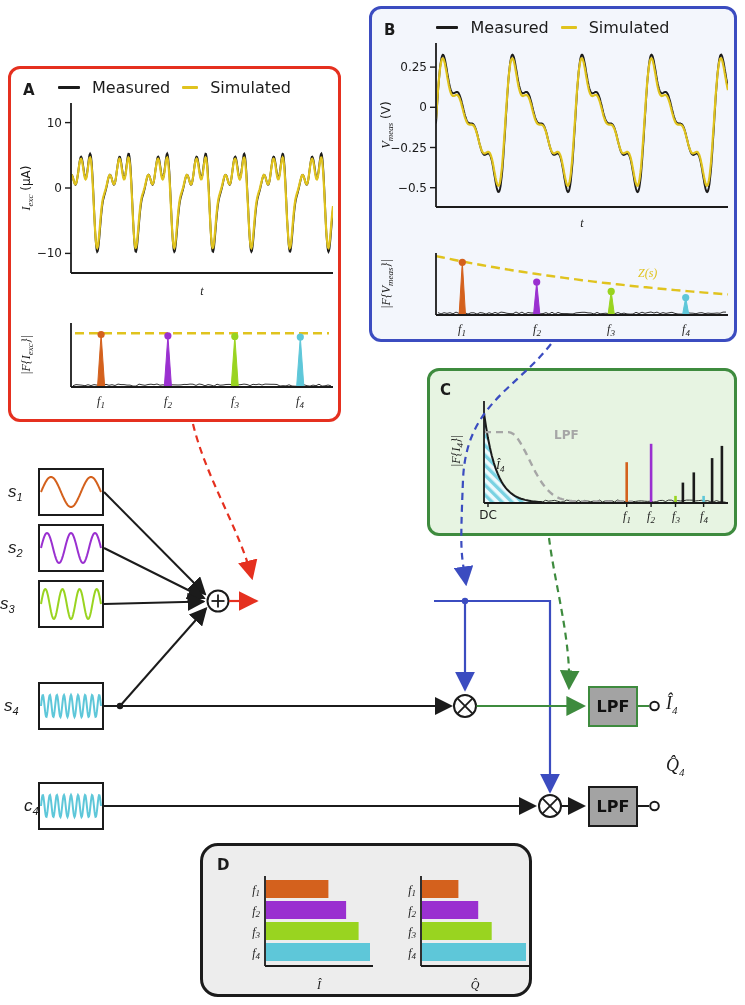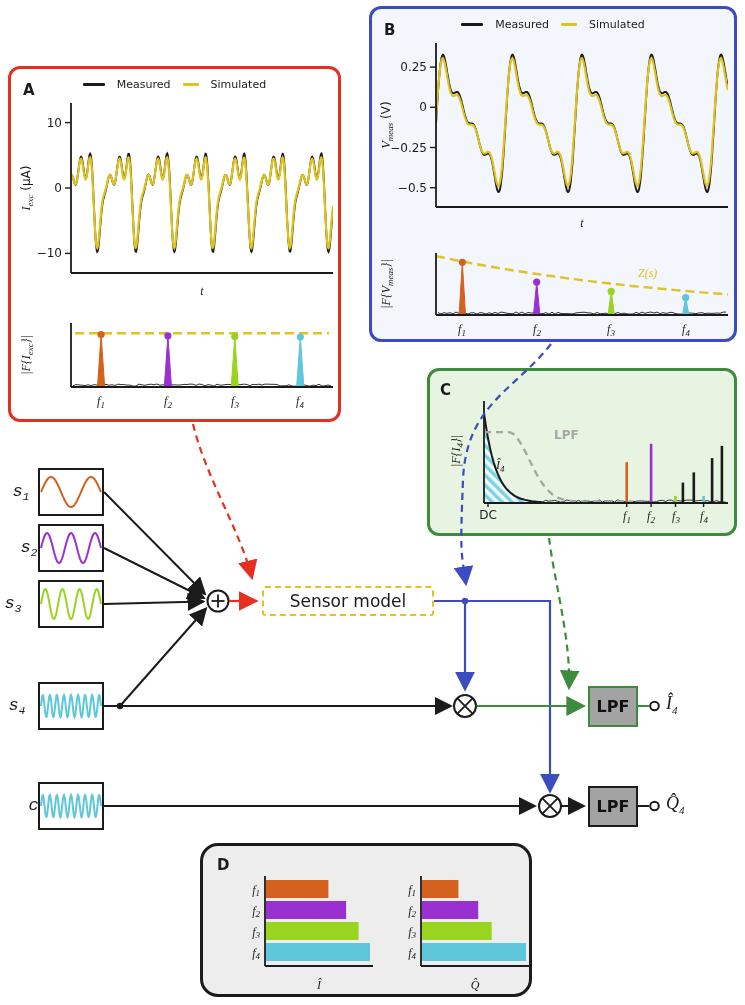--- a/index.html
+++ b/index.html
@@ -4,32 +4,32 @@
 <style>
 *{margin:0;padding:0;box-sizing:border-box}
 html,body{width:745px;height:1005px;background:#fff;font-family:"DejaVu Sans",sans-serif;color:#1b1b1b}
 #canvas{position:relative;width:745px;height:1005px;background:#fff;overflow:hidden}
 .panel{position:absolute;border-radius:12px;background:#fff}
 #panelA{left:8px;top:66px;width:333px;height:356px;border:3px solid var(--red)}
 #panelB{left:369px;top:6px;width:368px;height:336px;border:3px solid var(--blue);background:var(--panelB_bg)}
 #panelC{left:427px;top:368px;width:310px;height:168px;border:3px solid var(--dkgreen);background:var(--panelC_bg)}
 #panelD{left:200px;top:843px;width:332px;height:154px;border:3px solid #1b1b1b;border-radius:18px;background:var(--panelD_bg)}
 .plabel{position:absolute;left:12px;top:12px;font-weight:bold;font-size:15px}
-.legend{position:absolute;top:9px;left:0;right:0;display:flex;justify-content:center;align-items:center;gap:12px;font-size:11px}
+.legend{position:absolute;top:9px;left:0;right:0;display:flex;justify-content:center;align-items:center;gap:12px;font-size:16px}
 .leg-sample{display:inline-block;height:3px;width:22px;border-radius:1px}
 svg{position:absolute;overflow:visible}
 .sigbox svg{position:static}
 svg text{font-family:"DejaVu Sans",sans-serif;font-size:12px;fill:#1b1b1b}
 .it{font-style:italic}
 .serif{font-family:"Liberation Serif",serif}
 .sub{font-size:9px}
 .axis{stroke:#1b1b1b;stroke-width:1.8;fill:none}
 .tickmark{stroke:#1b1b1b;stroke-width:1.4}
 .sigbox{position:absolute;width:66px;height:48px;border:2px solid #1b1b1b;background:#fff;display:flex;align-items:center;justify-content:center}
-.src-label{position:absolute;font-family:Liberation Mono, monospace;font-style:italic;font-size:17px;width:26px;text-align:center}
+.src-label{position:absolute;font-family:Liberation Sans, sans-serif;font-style:italic;font-size:17px;width:26px;text-align:left}
 .src-label sub,.out-label sub{font-size:11px;font-style:italic}
 .block{position:absolute;display:flex;align-items:center;justify-content:center}
 #sensorModel{left:262px;top:586px;width:172px;height:30px;border:2.5px dashed var(--yellow);background:#fff;font-size:17px;border-radius:3px}
 .lpfbox{width:50px;height:41px;background:#a3a3a3;font-weight:bold;font-size:16px;color:#111}
 #lpf1{left:588px;top:686px;border:2.5px solid var(--dkgreen)}
 #lpf2{left:588px;top:786px;border:2.5px solid #1b1b1b}
 .out-label{position:absolute;font-family:"Liberation Serif",serif;font-style:italic;font-size:18px}
 #overlay{left:0;top:0;z-index:6;pointer-events:none}
 .s-ink{stroke:var(--ink)} .s-red{stroke:var(--red)} .s-blue{stroke:var(--blue)} .s-green{stroke:var(--dkgreen)}
 .f-ink{fill:var(--ink)} .f-red{fill:var(--red)} .f-blue{fill:var(--blue)} .f-green{fill:var(--dkgreen)}
@@ -222,21 +222,21 @@
       <text class="it serif" x="94" y="119" text-anchor="middle" font-size="17">Q̂</text>
     </svg>
   </div>
 
   <div class="src-label" style="left:8px;top:482px"><span>s</span><sub>1</sub></div>
   <div class="sigbox" style="left:38px;top:468px">
       <svg width="62" height="44">
         <polyline points="1.0,22.0 1.5,20.8 2.0,19.7 2.5,18.5 3.0,17.4 3.5,16.3 4.0,15.2 4.5,14.2 5.0,13.2 5.5,12.3 6.0,11.4 6.5,10.6 7.0,9.9 7.5,9.2 8.0,8.6 8.5,8.1 9.0,7.7 9.5,7.4 10.0,7.2 10.5,7.0 11.0,7.0 11.5,7.0 12.0,7.2 12.5,7.4 13.0,7.7 13.5,8.1 14.0,8.6 14.5,9.2 15.0,9.9 15.5,10.6 16.0,11.4 16.5,12.3 17.0,13.2 17.5,14.2 18.0,15.2 18.5,16.3 19.0,17.4 19.5,18.5 20.0,19.7 20.5,20.8 21.0,22.0 21.5,23.2 22.0,24.3 22.5,25.5 23.0,26.6 23.5,27.7 24.0,28.8 24.5,29.8 25.0,30.8 25.5,31.7 26.0,32.6 26.5,33.4 27.0,34.1 27.5,34.8 28.0,35.4 28.5,35.9 29.0,36.3 29.5,36.6 30.0,36.8 30.5,37.0 31.0,37.0 31.5,37.0 32.0,36.8 32.5,36.6 33.0,36.3 33.5,35.9 34.0,35.4 34.5,34.8 35.0,34.1 35.5,33.4 36.0,32.6 36.5,31.7 37.0,30.8 37.5,29.8 38.0,28.8 38.5,27.7 39.0,26.6 39.5,25.5 40.0,24.3 40.5,23.2 41.0,22.0 41.5,20.8 42.0,19.7 42.5,18.5 43.0,17.4 43.5,16.3 44.0,15.2 44.5,14.2 45.0,13.2 45.5,12.3 46.0,11.4 46.5,10.6 47.0,9.9 47.5,9.2 48.0,8.6 48.5,8.1 49.0,7.7 49.5,7.4 50.0,7.2 50.5,7.0 51.0,7.0 51.5,7.0 52.0,7.2 52.5,7.4 53.0,7.7 53.5,8.1 54.0,8.6 54.5,9.2 55.0,9.9 55.5,10.6 56.0,11.4 56.5,12.3 57.0,13.2 57.5,14.2 58.0,15.2 58.5,16.3 59.0,17.4 59.5,18.5 60.0,19.7 60.5,20.8 61.0,22.0" fill="none" stroke="#d4611d" stroke-width="2"></polyline>
       </svg>
     </div>
-  <div class="src-label" style="left:16px;top:538px"><span>s</span><sub>2</sub></div>
+  <div class="src-label" style="left:8px;top:538px"><span>s</span><sub>2</sub></div>
   <div class="sigbox" style="left:38px;top:524px">
       <svg width="62" height="44">
         <polyline points="1.0,22.0 1.5,20.0 2.0,18.1 2.5,16.3 3.0,14.5 3.5,12.9 4.0,11.4 4.5,10.1 5.0,9.0 5.5,8.1 6.0,7.5 6.5,7.1 7.0,7.0 7.5,7.1 8.0,7.5 8.5,8.1 9.0,9.0 9.5,10.1 10.0,11.4 10.5,12.9 11.0,14.5 11.5,16.3 12.0,18.1 12.5,20.0 13.0,22.0 13.5,24.0 14.0,25.9 14.5,27.7 15.0,29.5 15.5,31.1 16.0,32.6 16.5,33.9 17.0,35.0 17.5,35.9 18.0,36.5 18.5,36.9 19.0,37.0 19.5,36.9 20.0,36.5 20.5,35.9 21.0,35.0 21.5,33.9 22.0,32.6 22.5,31.1 23.0,29.5 23.5,27.7 24.0,25.9 24.5,24.0 25.0,22.0 25.5,20.0 26.0,18.1 26.5,16.3 27.0,14.5 27.5,12.9 28.0,11.4 28.5,10.1 29.0,9.0 29.5,8.1 30.0,7.5 30.5,7.1 31.0,7.0 31.5,7.1 32.0,7.5 32.5,8.1 33.0,9.0 33.5,10.1 34.0,11.4 34.5,12.9 35.0,14.5 35.5,16.3 36.0,18.1 36.5,20.0 37.0,22.0 37.5,24.0 38.0,25.9 38.5,27.7 39.0,29.5 39.5,31.1 40.0,32.6 40.5,33.9 41.0,35.0 41.5,35.9 42.0,36.5 42.5,36.9 43.0,37.0 43.5,36.9 44.0,36.5 44.5,35.9 45.0,35.0 45.5,33.9 46.0,32.6 46.5,31.1 47.0,29.5 47.5,27.7 48.0,25.9 48.5,24.0 49.0,22.0 49.5,20.0 50.0,18.1 50.5,16.3 51.0,14.5 51.5,12.9 52.0,11.4 52.5,10.1 53.0,9.0 53.5,8.1 54.0,7.5 54.5,7.1 55.0,7.0 55.5,7.1 56.0,7.5 56.5,8.1 57.0,9.0 57.5,10.1 58.0,11.4 58.5,12.9 59.0,14.5 59.5,16.3 60.0,18.1 60.5,20.0 61.0,22.0" fill="none" stroke="#9a30d0" stroke-width="2"></polyline>
       </svg>
     </div>
   <div class="src-label" style="left:0;top:594px"><span>s</span><sub>3</sub></div>
   <div class="sigbox" style="left:38px;top:580px">
       <svg width="62" height="44">
         <polyline points="1.0,22.0 1.5,19.3 2.0,16.6 2.5,14.2 3.0,12.0 3.5,10.1 4.0,8.6 4.5,7.6 5.0,7.1 5.5,7.0 6.0,7.5 6.5,8.5 7.0,9.9 7.5,11.7 8.0,13.8 8.5,16.3 9.0,18.9 9.5,21.6 10.0,24.3 10.5,27.0 11.0,29.5 11.5,31.7 12.0,33.7 12.5,35.2 13.0,36.3 13.5,36.9 14.0,37.0 14.5,36.6 15.0,35.7 15.5,34.4 16.0,32.6 16.5,30.5 17.0,28.1 17.5,25.5 18.0,22.8 18.5,20.0 19.0,17.4 19.5,14.8 20.0,12.6 20.5,10.6 21.0,9.0 21.5,7.9 22.0,7.2 22.5,7.0 23.0,7.3 23.5,8.1 24.0,9.4 24.5,11.1 25.0,13.2 25.5,15.5 26.0,18.1 26.5,20.8 27.0,23.6 27.5,26.3 28.0,28.8 28.5,31.1 29.0,33.1 29.5,34.8 30.0,36.0 30.5,36.7 31.0,37.0 31.5,36.7 32.0,36.0 32.5,34.8 33.0,33.1 33.5,31.1 34.0,28.8 34.5,26.3 35.0,23.6 35.5,20.8 36.0,18.1 36.5,15.5 37.0,13.2 37.5,11.1 38.0,9.4 38.5,8.1 39.0,7.3 39.5,7.0 40.0,7.2 40.5,7.9 41.0,9.0 41.5,10.6 42.0,12.6 42.5,14.8 43.0,17.4 43.5,20.0 44.0,22.8 44.5,25.5 45.0,28.1 45.5,30.5 46.0,32.6 46.5,34.4 47.0,35.7 47.5,36.6 48.0,37.0 48.5,36.9 49.0,36.3 49.5,35.2 50.0,33.7 50.5,31.7 51.0,29.5 51.5,27.0 52.0,24.3 52.5,21.6 53.0,18.9 53.5,16.3 54.0,13.8 54.5,11.7 55.0,9.9 55.5,8.5 56.0,7.5 56.5,7.0 57.0,7.1 57.5,7.6 58.0,8.6 58.5,10.1 59.0,12.0 59.5,14.2 60.0,16.6 60.5,19.3 61.0,22.0" fill="none" stroke="#99d420" stroke-width="2"></polyline>
       </svg>
@@ -247,31 +247,28 @@
         <polyline points="1.0,22.0 1.5,17.3 2.0,13.5 2.5,11.3 3.0,11.2 3.5,13.3 4.0,17.0 4.5,21.7 5.0,26.5 5.5,30.4 6.0,32.6 6.5,32.8 7.0,30.9 7.5,27.2 8.0,22.6 8.5,17.8 9.0,13.8 9.5,11.5 10.0,11.1 10.5,12.9 11.0,16.5 11.5,21.1 12.0,25.9 12.5,30.0 13.0,32.5 13.5,32.9 14.0,31.2 14.5,27.7 15.0,23.1 15.5,18.3 16.0,14.2 16.5,11.6 17.0,11.1 17.5,12.6 18.0,16.0 18.5,20.6 19.0,25.4 19.5,29.6 20.0,32.3 20.5,33.0 21.0,31.5 21.5,28.2 22.0,23.7 22.5,18.9 23.0,14.6 23.5,11.8 24.0,11.0 24.5,12.3 25.0,15.5 25.5,20.0 26.0,24.8 26.5,29.1 27.0,32.0 27.5,33.0 28.0,31.8 28.5,28.7 29.0,24.3 29.5,19.4 30.0,15.1 30.5,12.1 31.0,11.0 31.5,12.1 32.0,15.1 32.5,19.4 33.0,24.3 33.5,28.7 34.0,31.8 34.5,33.0 35.0,32.0 35.5,29.1 36.0,24.8 36.5,20.0 37.0,15.5 37.5,12.3 38.0,11.0 38.5,11.8 39.0,14.6 39.5,18.9 40.0,23.7 40.5,28.2 41.0,31.5 41.5,33.0 42.0,32.3 42.5,29.6 43.0,25.4 43.5,20.6 44.0,16.0 44.5,12.6 45.0,11.1 45.5,11.6 46.0,14.2 46.5,18.3 47.0,23.1 47.5,27.7 48.0,31.2 48.5,32.9 49.0,32.5 49.5,30.0 50.0,25.9 50.5,21.1 51.0,16.5 51.5,12.9 52.0,11.1 52.5,11.5 53.0,13.8 53.5,17.8 54.0,22.6 54.5,27.2 55.0,30.9 55.5,32.8 56.0,32.6 56.5,30.4 57.0,26.5 57.5,21.7 58.0,17.0 58.5,13.3 59.0,11.2 59.5,11.3 60.0,13.5 60.5,17.3 61.0,22.0" fill="none" stroke="#5ec7d9" stroke-width="2"></polyline>
       </svg>
     </div>
   <div class="src-label" style="left:24px;top:796px"><span>c</span><sub>4</sub></div>
   <div class="sigbox" style="left:38px;top:782px">
       <svg width="62" height="44">
         <polyline points="1.0,22.0 1.5,17.3 2.0,13.5 2.5,11.3 3.0,11.2 3.5,13.3 4.0,17.0 4.5,21.7 5.0,26.5 5.5,30.4 6.0,32.6 6.5,32.8 7.0,30.9 7.5,27.2 8.0,22.6 8.5,17.8 9.0,13.8 9.5,11.5 10.0,11.1 10.5,12.9 11.0,16.5 11.5,21.1 12.0,25.9 12.5,30.0 13.0,32.5 13.5,32.9 14.0,31.2 14.5,27.7 15.0,23.1 15.5,18.3 16.0,14.2 16.5,11.6 17.0,11.1 17.5,12.6 18.0,16.0 18.5,20.6 19.0,25.4 19.5,29.6 20.0,32.3 20.5,33.0 21.0,31.5 21.5,28.2 22.0,23.7 22.5,18.9 23.0,14.6 23.5,11.8 24.0,11.0 24.5,12.3 25.0,15.5 25.5,20.0 26.0,24.8 26.5,29.1 27.0,32.0 27.5,33.0 28.0,31.8 28.5,28.7 29.0,24.3 29.5,19.4 30.0,15.1 30.5,12.1 31.0,11.0 31.5,12.1 32.0,15.1 32.5,19.4 33.0,24.3 33.5,28.7 34.0,31.8 34.5,33.0 35.0,32.0 35.5,29.1 36.0,24.8 36.5,20.0 37.0,15.5 37.5,12.3 38.0,11.0 38.5,11.8 39.0,14.6 39.5,18.9 40.0,23.7 40.5,28.2 41.0,31.5 41.5,33.0 42.0,32.3 42.5,29.6 43.0,25.4 43.5,20.6 44.0,16.0 44.5,12.6 45.0,11.1 45.5,11.6 46.0,14.2 46.5,18.3 47.0,23.1 47.5,27.7 48.0,31.2 48.5,32.9 49.0,32.5 49.5,30.0 50.0,25.9 50.5,21.1 51.0,16.5 51.5,12.9 52.0,11.1 52.5,11.5 53.0,13.8 53.5,17.8 54.0,22.6 54.5,27.2 55.0,30.9 55.5,32.8 56.0,32.6 56.5,30.4 57.0,26.5 57.5,21.7 58.0,17.0 58.5,13.3 59.0,11.2 59.5,11.3 60.0,13.5 60.5,17.3 61.0,22.0" fill="none" stroke="#5ec7d9" stroke-width="2"></polyline>
       </svg>
     </div>
 
-  <div class="block" id="sensorModel">
-      <span>Sensor model</span>
-    </div>
   <div class="block lpfbox" id="lpf1">
       <span>LPF</span>
     </div>
   <div class="block lpfbox" id="lpf2">
       <span>LPF</span>
     </div>
   <div class="out-label" style="left:666px;top:693px"><span>Î</span><sub>4</sub></div>
-  <div class="out-label" style="left:666px;top:793px"><span>Q̂</span><sub>4</sub></div>
+  <div class="out-label" style="left:666px;top:755px"><span>Q̂</span><sub>4</sub></div>
 
   <svg id="overlay" width="745" height="1005">
     <defs>
       <marker id="mk-ink" markerWidth="9" markerHeight="9" refX="8" refY="4.5" orient="auto">
           <path d="M0,0L9,4.5L0,9Z" class="f-ink"></path>
         </marker>
       <marker id="mk-red" markerWidth="9" markerHeight="9" refX="8" refY="4.5" orient="auto">
           <path d="M0,0L9,4.5L0,9Z" class="f-red"></path>
         </marker>
       <marker id="mk-blue" markerWidth="9" markerHeight="9" refX="8" refY="4.5" orient="auto">

